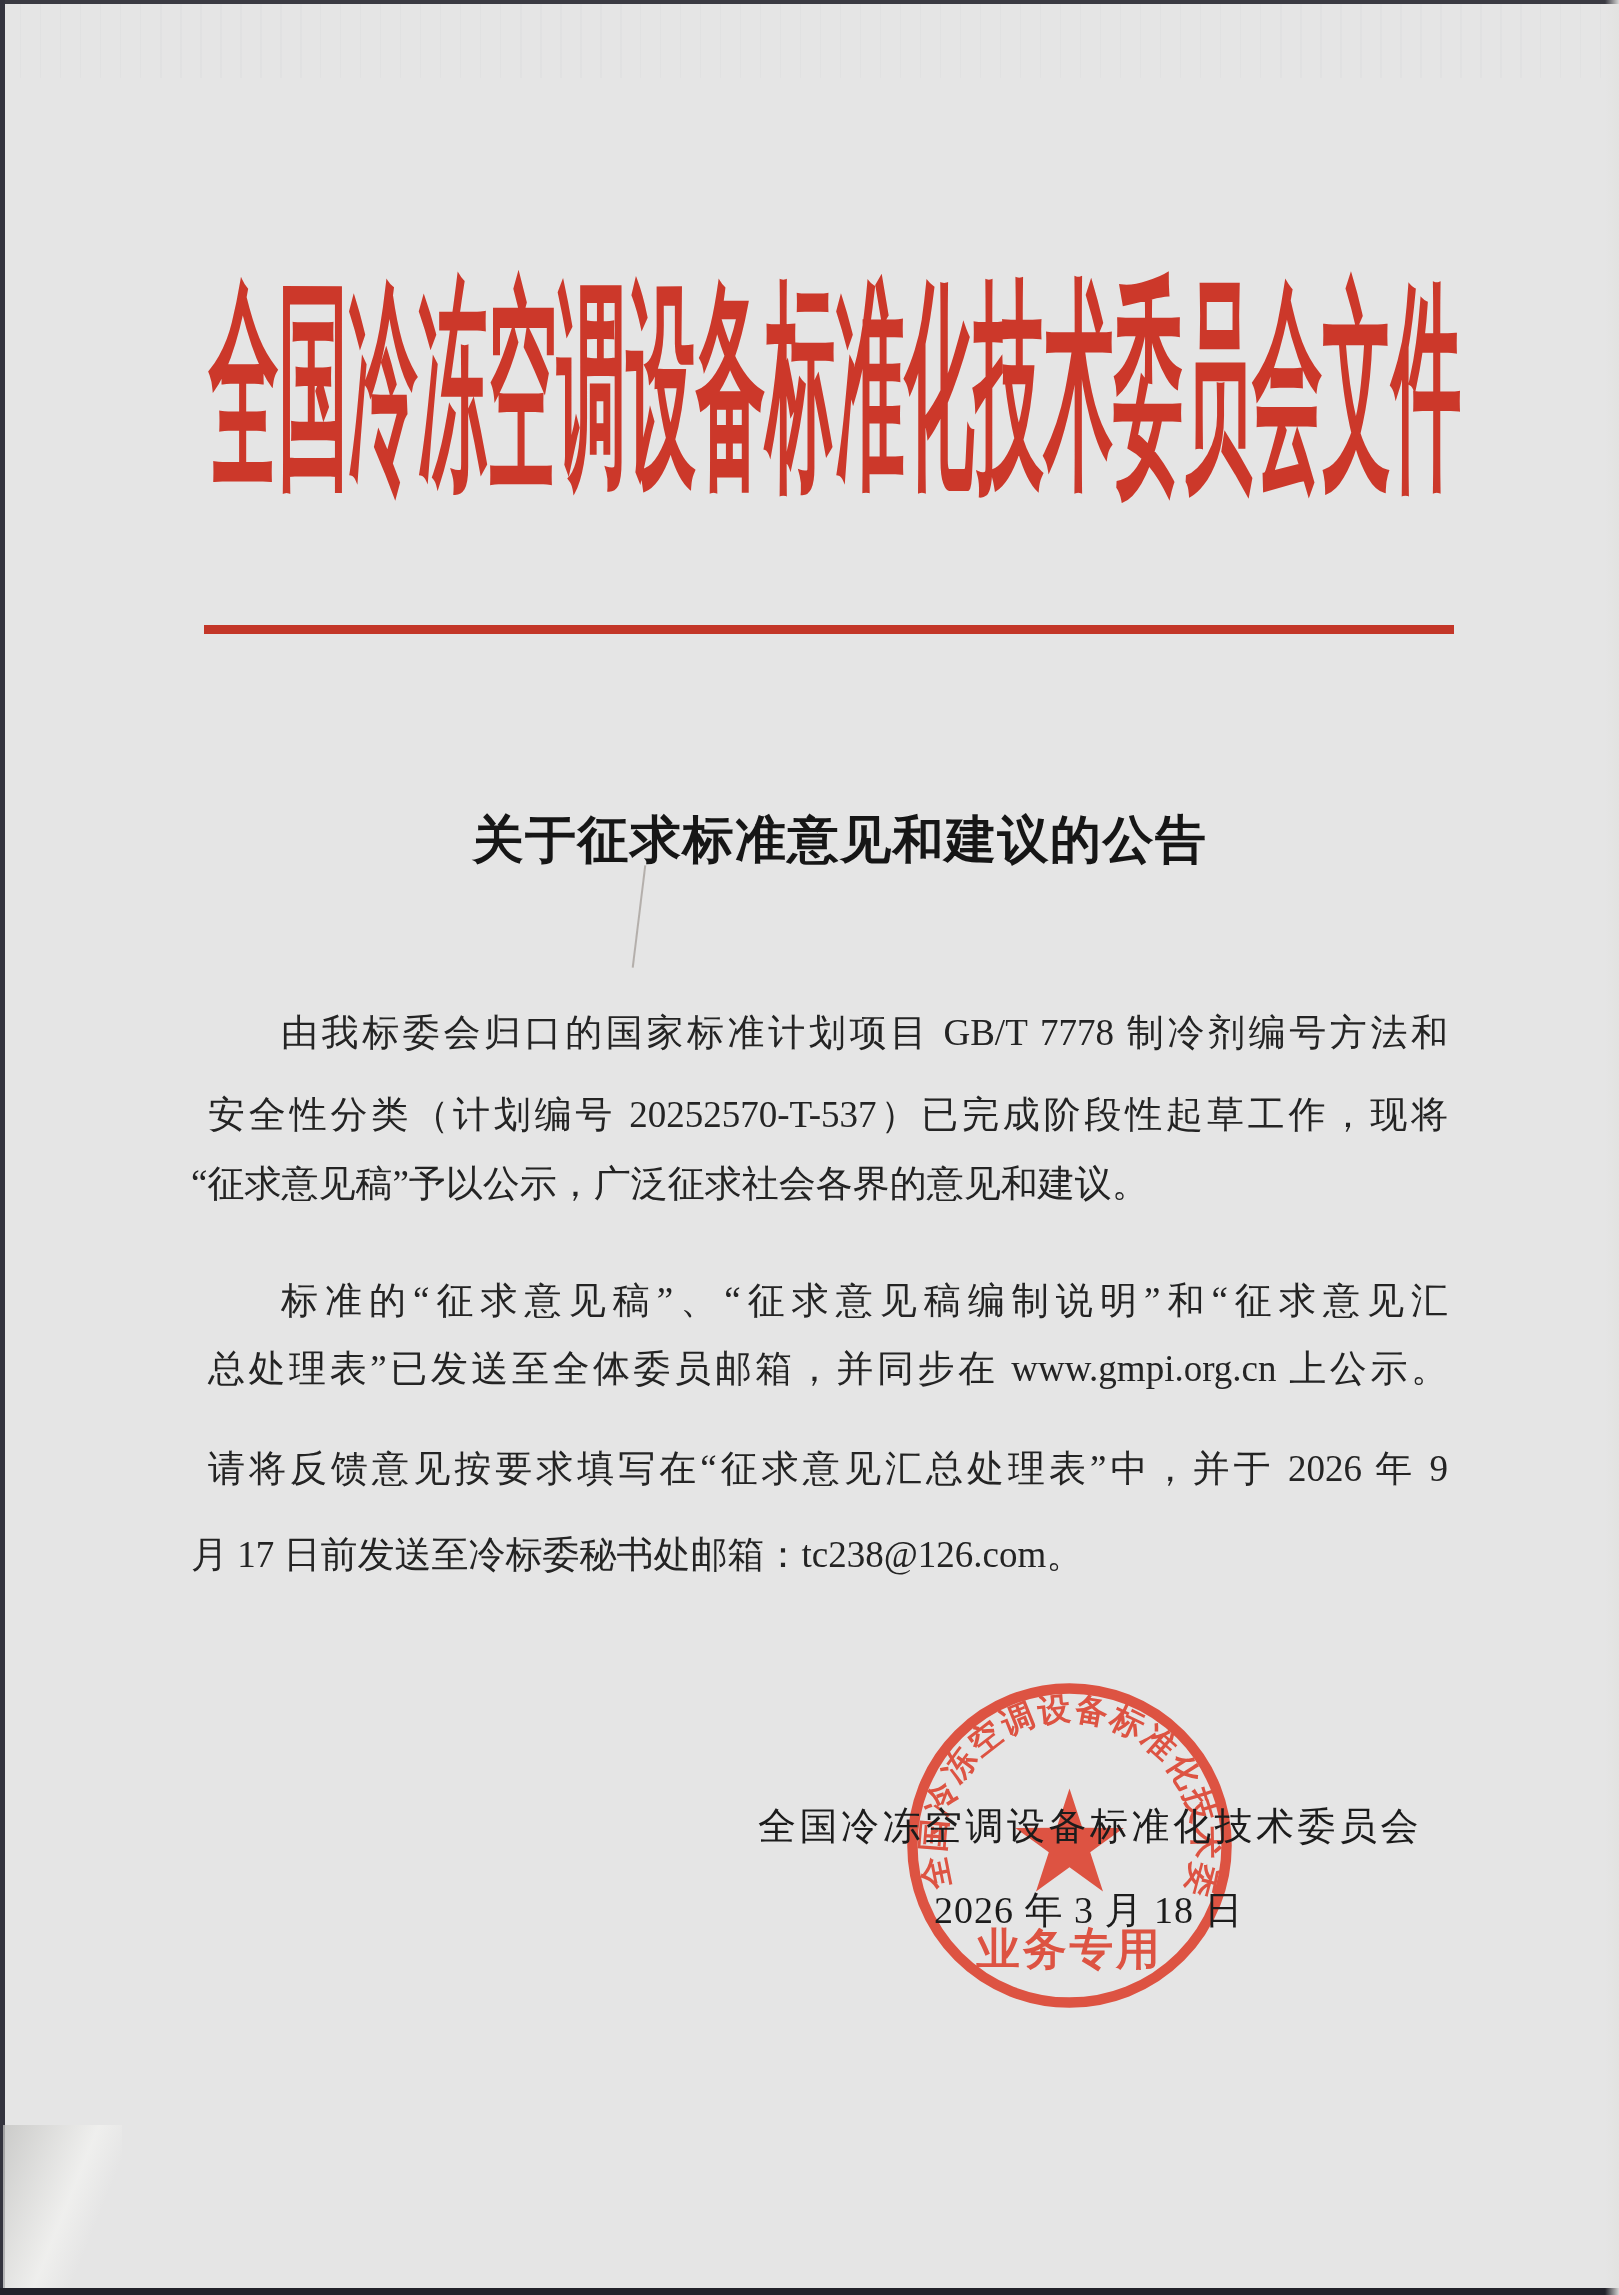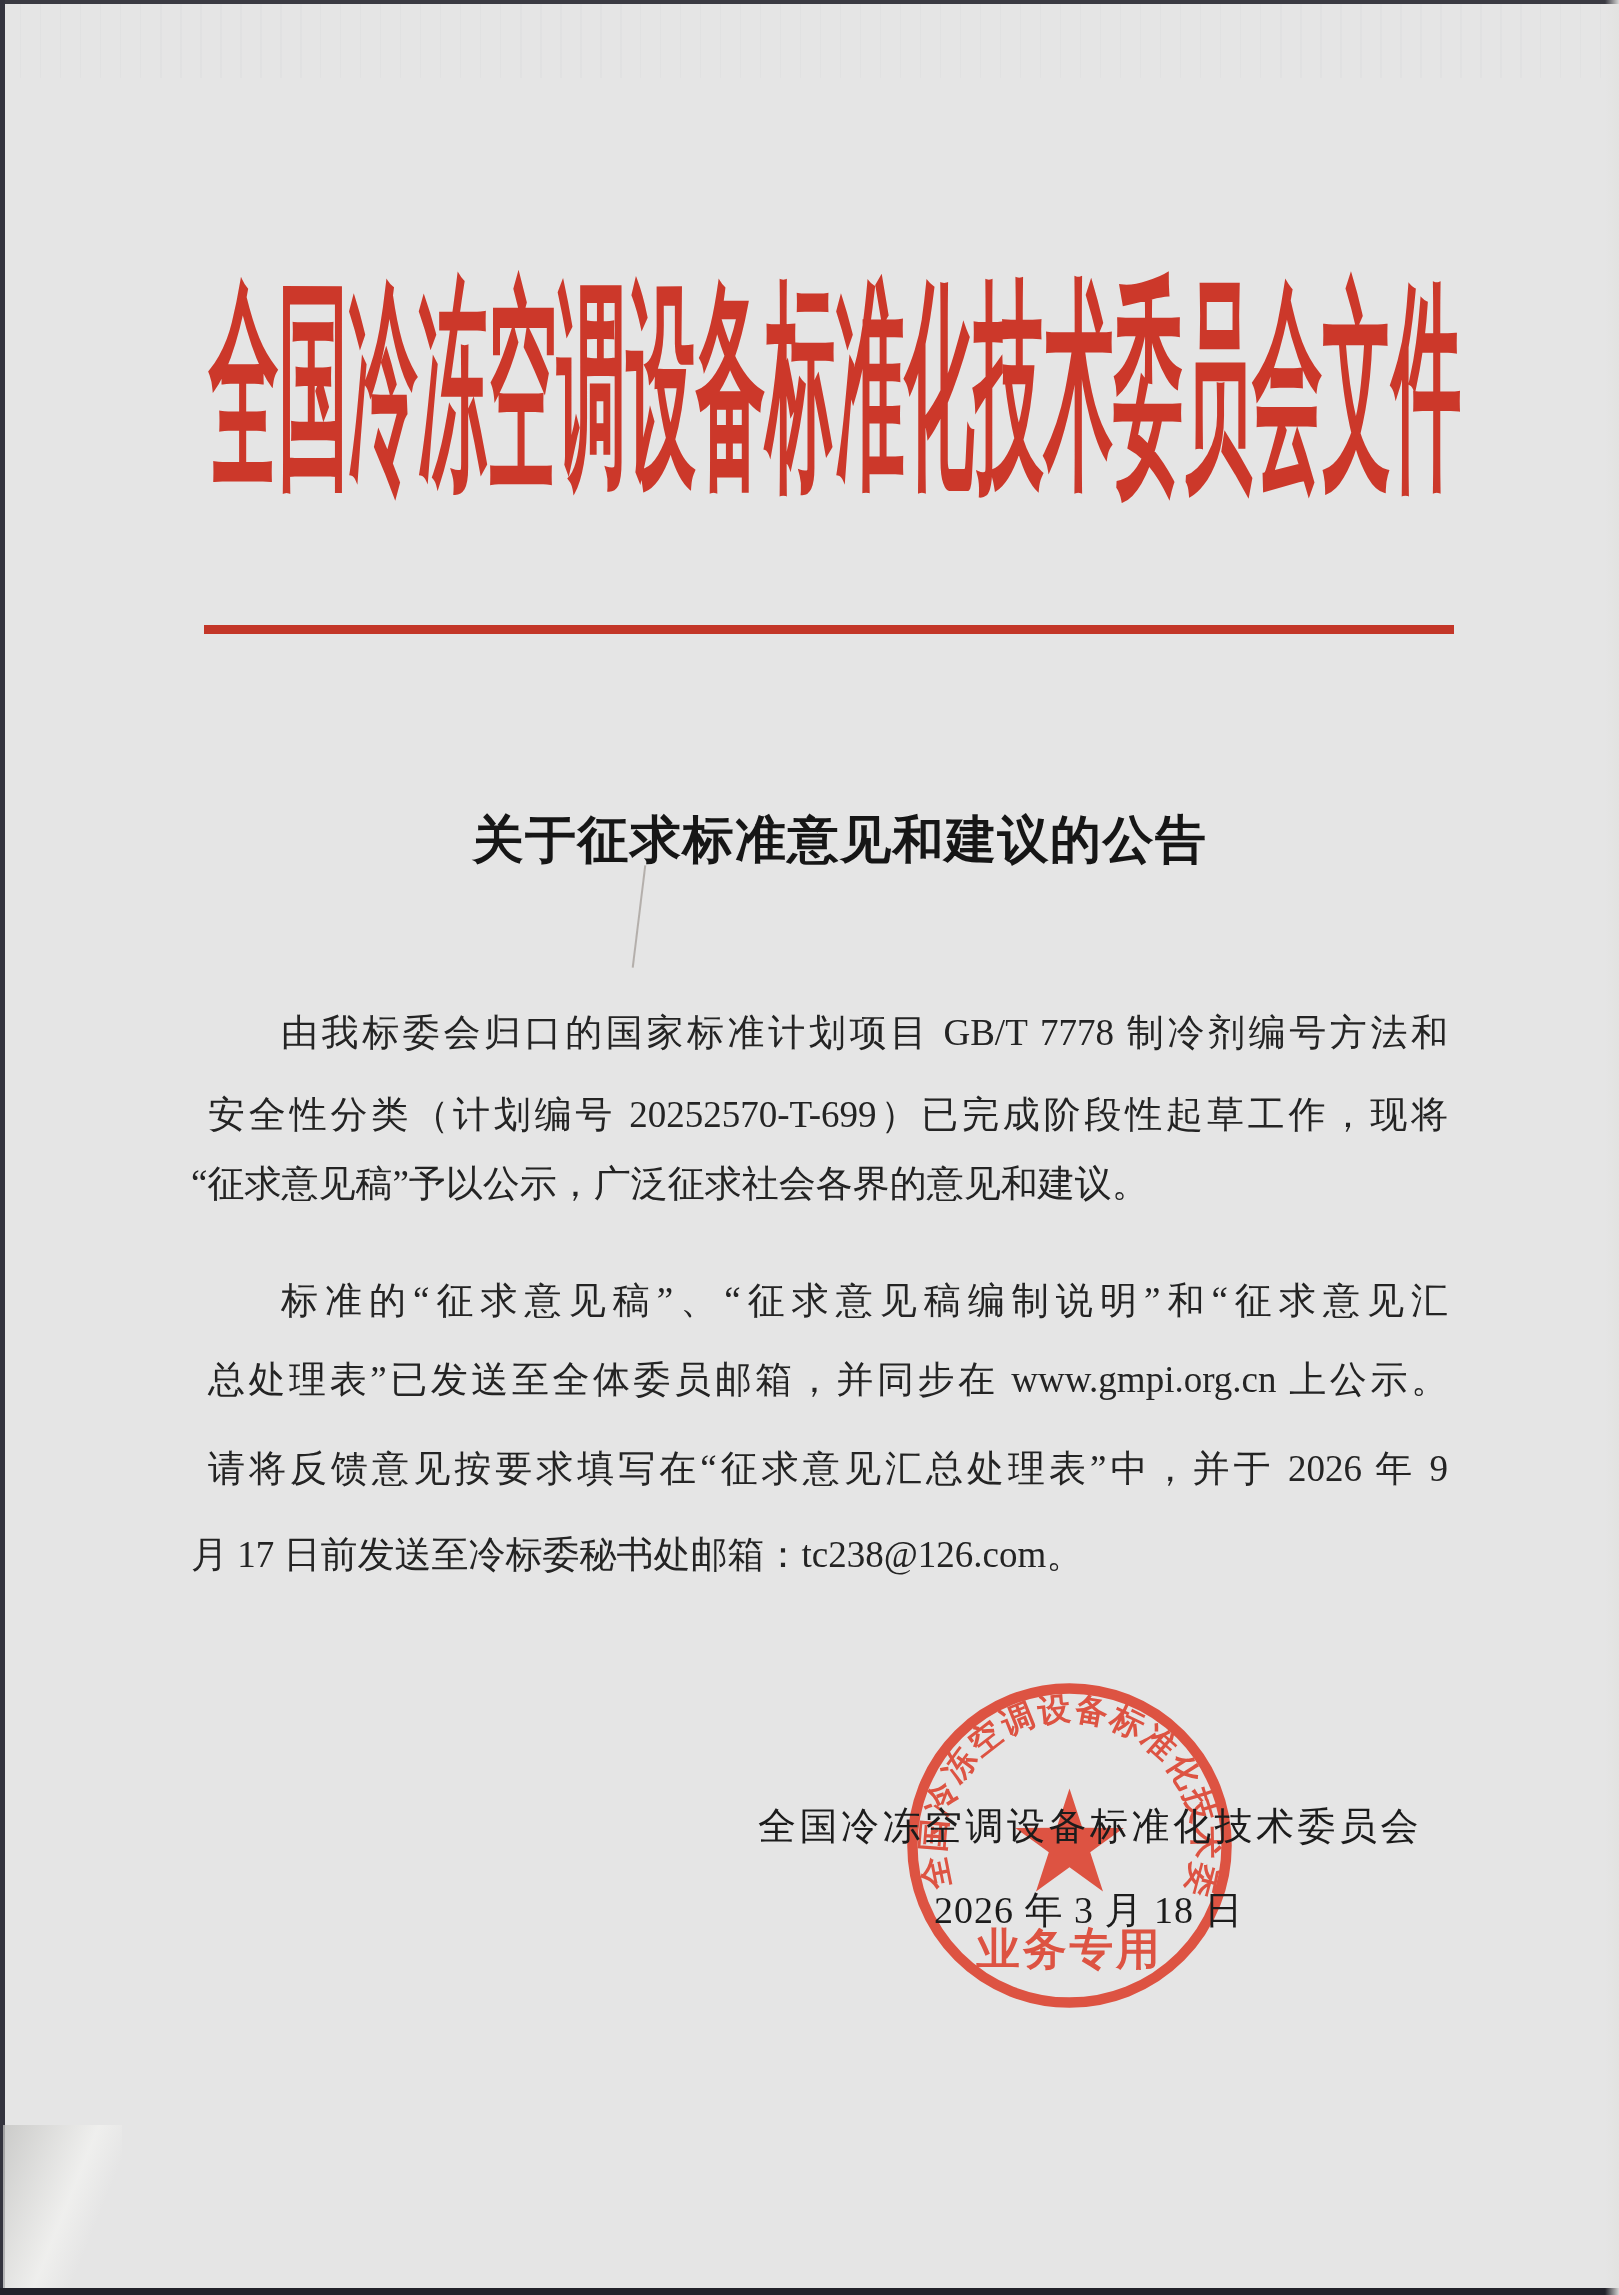--- a/index.html
+++ b/index.html
@@ -60,21 +60,21 @@
   .body .line {
     position:absolute; left:0; width:1240px; height:55px; line-height:55px;
     white-space:nowrap;
   }
   .body .line.just { white-space:normal; text-align:justify; text-align-last:justify;margin-left:17px; }
   .body .line.indent { text-indent:73px; }
   .l0 { top:0;      }
   .l1 { top:82px;  }
   .l2 { top:151px;  }
   .l3 { top:268px;  }
-  .l4 { top:347px;  }
+  .l4 { top:336px;  }
   .l5 { top:436px;  }
   .l6 { top:522px; }
 
   
   .seal { position:absolute; left:905px; top:1681px; width:329px; height:329px; opacity:.93; }
   .seal text { font-family:"Liberation Serif","DejaVu Serif",serif; }
   .signature {
     position:absolute; top:1804px; left:758px;
     font-size:38px; line-height:45px; letter-spacing:3.5px;
     color:#1c1c1c; white-space:nowrap;
@@ -98,21 +98,21 @@
   <div class="corner-curl"></div>
   <div class="stray-line"></div>
 
   <div class="header-title">全国冷冻空调设备标准化技术委员会文件</div>
   <div class="red-line"></div>
 
   <div class="notice-title">关于征求标准意见和建议的公告</div>
 
   <div class="body">
     <div class="line l0 just indent">由我标委会归口的国家标准计划项目 GB/T 7778 制冷剂编号方法和</div>
-    <div class="line l1 just">安全性分类（计划编号 20252570-T-699）已完成阶段性起草工作，现将</div>
+    <div class="line l1 just">安全性分类（计划编号 20252570-T-537）已完成阶段性起草工作，现将</div>
     <div class="line l2">“征求意见稿”予以公示，广泛征求社会各界的意见和建议。</div>
     <div class="line l3 just indent">标准的“征求意见稿”、“征求意见稿编制说明”和“征求意见汇</div>
     <div class="line l4 just">总处理表”已发送至全体委员邮箱，并同步在 www.gmpi.org.cn 上公示。</div>
     <div class="line l5 just">请将反馈意见按要求填写在“征求意见汇总处理表”中，并于 2026 年 9</div>
     <div class="line l6">月 17 日前发送至冷标委秘书处邮箱：tc238@126.com。</div>
   </div>
 
   <svg class="seal" viewBox="0 0 664 664" xmlns="http://www.w3.org/2000/svg">
     <circle cx="332" cy="332" r="317" fill="none" stroke="#dd4836" stroke-width="21"></circle>
     <path id="sealArc" d="M 94.3 418.5 A 253 253 0 1 1 569.7 418.5" fill="none"></path>

